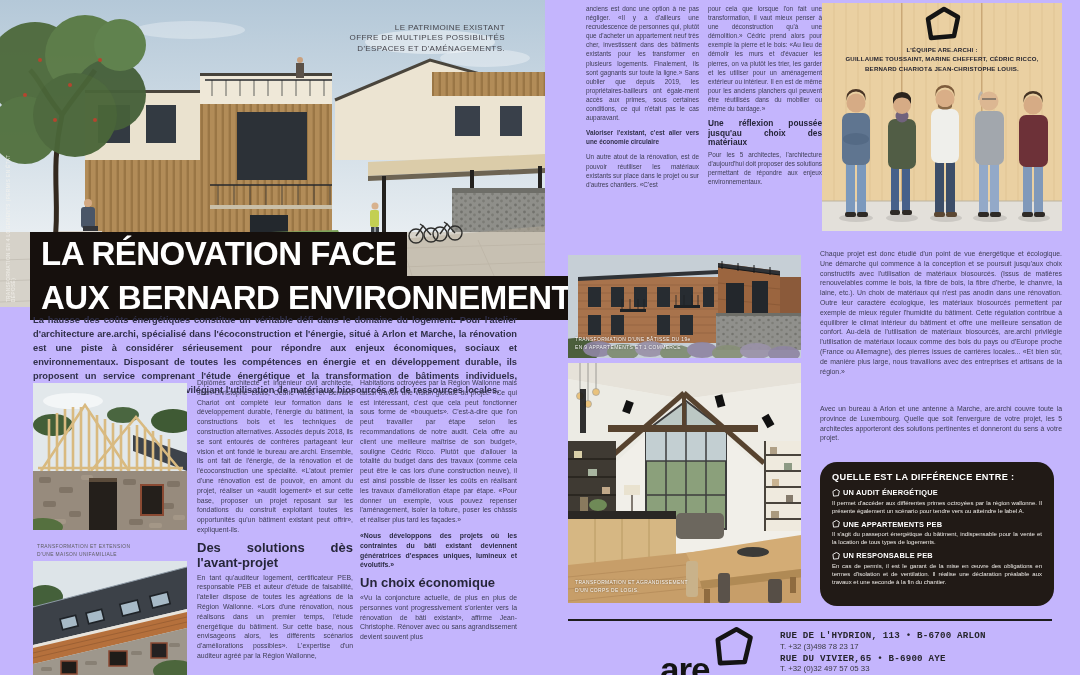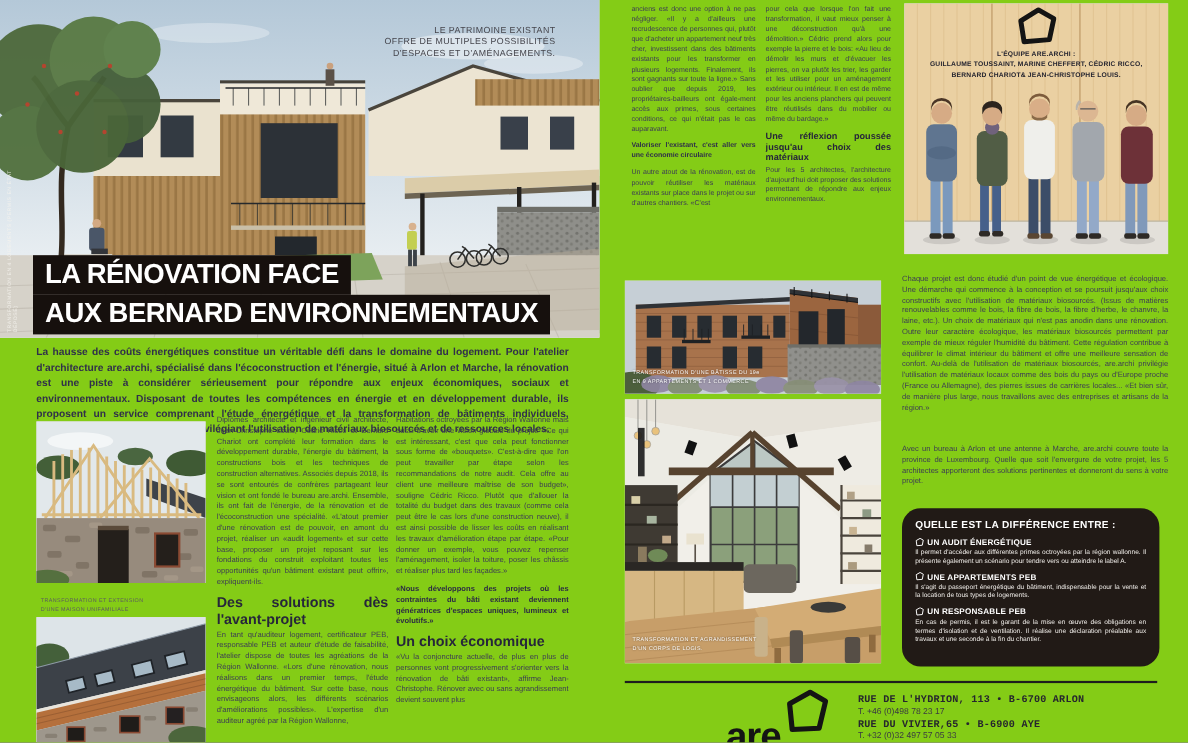--- a/index.html
+++ b/index.html
@@ -1,36 +1,36 @@
 <!DOCTYPE html>
 <html lang="fr"><head>
 <meta charset="utf-8">
 <style>
   html,body{margin:0;padding:0;background:#888;}
-  #page{position:relative;width:1080px;height:675px;background:#84cc16;overflow:hidden;
+  #page{position:relative;width:1080px;height:675px;background:#c4b5fd;overflow:hidden;
         font-family:"Liberation Sans","DejaVu Sans",sans-serif;color:#3d3d54;}
   .abs{position:absolute;}
   .photo{position:absolute;overflow:hidden;background:#ddd;}
   .photo svg{display:block;}
   .body-text{font-size:6.9px;line-height:1.42;text-align:justify;color:#3d3d54;}
   .body-text p{margin:0 0 6px 0;}
-  .sm{font-size:6.4px;}
+  .sm{font-size:6.4px;margin-left:12px;}
   .col-heading{font-size:13px;font-weight:bold;color:#26263a;margin:6px 0 2px 0;line-height:1.15;}
   .subbold{font-weight:600;color:#30304a;}
   .pull-quote{font-weight:bold;color:#2c2c44;}
   .preline{white-space:pre-line;}
   .pcap{position:absolute;left:7px;bottom:6px;color:#fff;font-size:4.9px;letter-spacing:.4px;
         line-height:1.65;opacity:.95;text-shadow:0 0 2px rgba(0,0,0,.55);font-weight:500;}
   .graycap{color:#5b5b5e;font-size:4.9px;letter-spacing:.4px;line-height:1.6;font-weight:500;}
   .kicker{position:absolute;right:40px;top:23px;width:170px;text-align:right;font-size:8px;
           line-height:1.3;color:#45454c;letter-spacing:.4px;font-weight:500;}
   .side-caption{position:absolute;left:6px;top:138px;height:164px;writing-mode:vertical-rl;
           transform:rotate(180deg);font-size:4.6px;color:#f5f3ee;opacity:.85;letter-spacing:.5px;}
   .headline{position:absolute;left:30px;top:232px;display:flex;flex-direction:column;align-items:flex-start;}
-  .hbox{background:#16100d;color:#fff;font-weight:800;font-size:25px;line-height:1;
+  .hbox{background:#16100d;color:#fff;font-weight:800;font-size:33px;line-height:1;
         padding:5px 11px 6px 11px;letter-spacing:-.5px;white-space:nowrap;}
   .intro{position:absolute;left:33px;top:314px;width:484px;font-size:9.3px;font-weight:bold;
          line-height:1.5;text-align:justify;color:#30304a;}
   .team-caption{position:absolute;left:0;top:42px;width:100%;text-align:center;font-size:6.1px;
          font-weight:bold;color:#23232f;line-height:1.55;letter-spacing:.2px;}
   .infobox{position:absolute;left:820px;top:462px;width:234px;height:144px;background:#211a16;
            color:#fff;box-sizing:border-box;padding:10px 12px;border-radius:17px;}
   .infobox-title{font-size:9.2px;font-weight:bold;letter-spacing:.3px;margin-bottom:6px;}
   .ib-head{font-size:7.4px;font-weight:bold;letter-spacing:.2px;display:flex;align-items:center;gap:3px;text-align:right;}
   .ib-body{font-size:6px;line-height:1.35;color:#efece8;margin:1.5px 0 5px 0;text-align:justify;}
@@ -604,18 +604,18 @@
 
   <div class="rule"></div>
 
   <div class="are-text">are</div>
   <svg class="abs" style="left:712px;top:626px;" width="42" height="44" viewBox="0 0 36 36">
     <polygon points="5,11 21,2 33,9 28,30 7,31" fill="none" stroke="#141414" stroke-width="4" stroke-linejoin="round"></polygon>
   </svg>
 
   <div class="contact">
     <div class="addr">RUE DE L'HYDRION, 113 • B-6700 ARLON</div>
-    <div class="phone">T. +46 (0)498 78 23 17</div>
+    <div class="phone">T. +32 (3)498 78 23 17</div>
     <div class="addr">RUE DU VIVIER,65 • B-6900 AYE</div>
     <div class="phone">T. +32 (0)32 497 57 05 33</div>
   </div>
 
 </div>
 
 </body></html>

